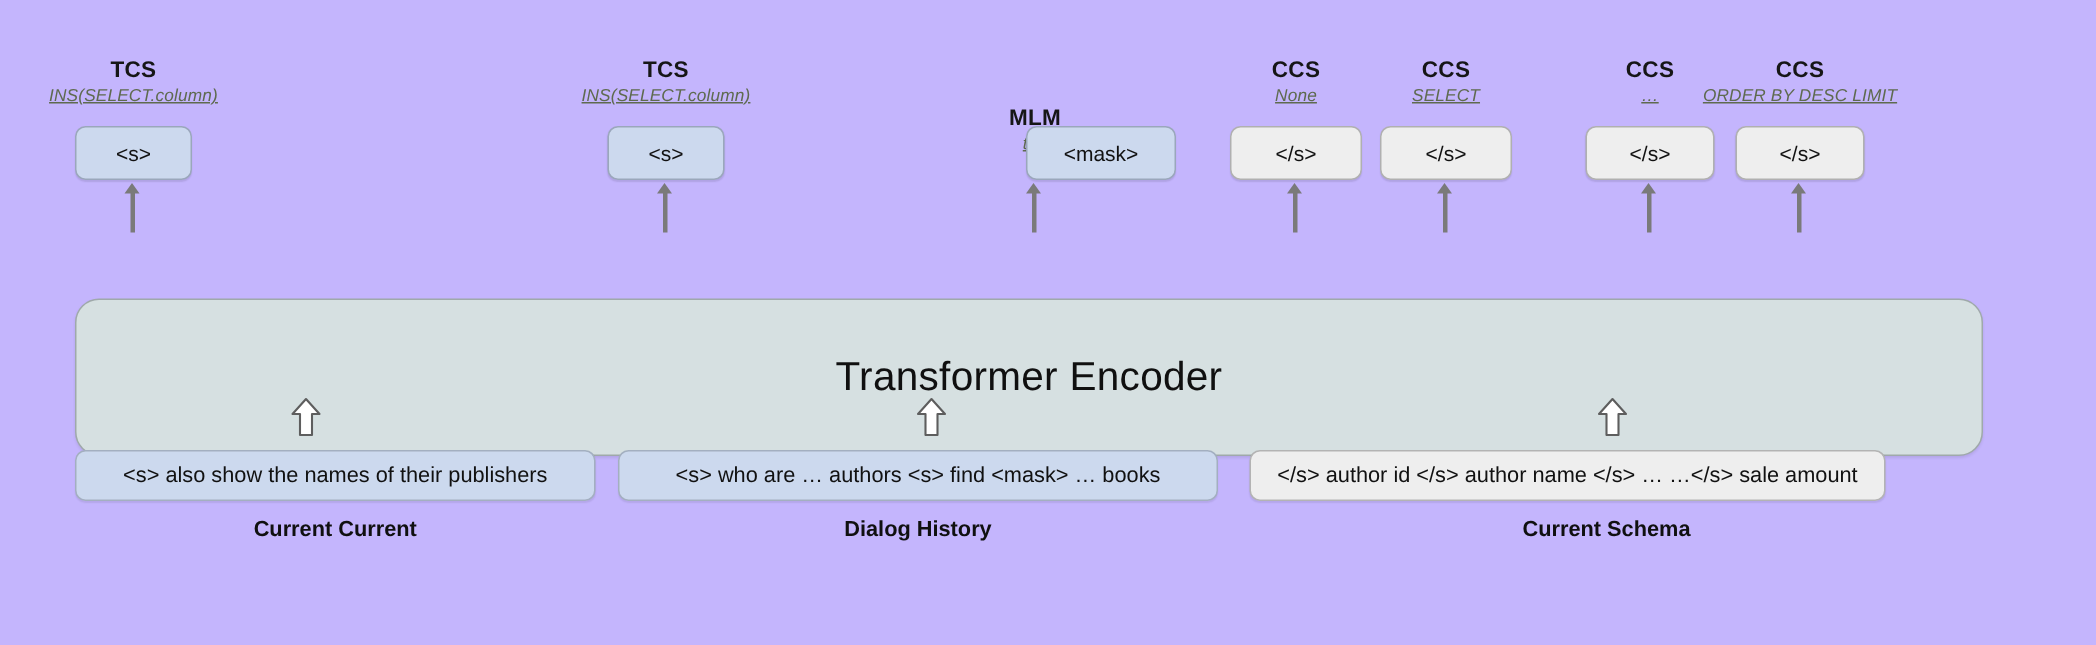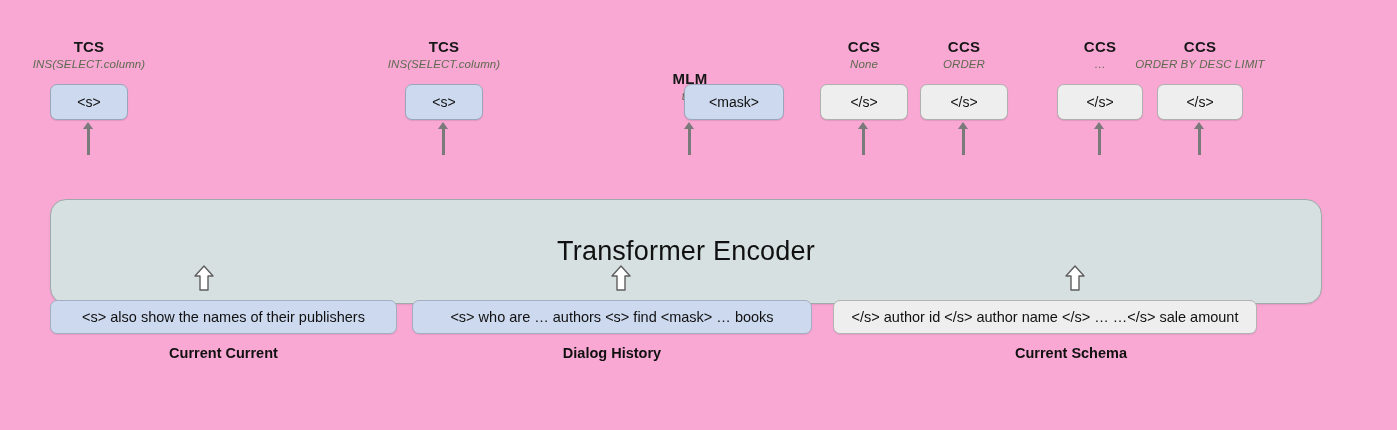--- a/index.html
+++ b/index.html
@@ -8,21 +8,21 @@
     background: #ffffff;
   }
   body {
     font-family: "Liberation Sans", sans-serif;
     color: #1a1a1a;
   }
   #diagram {
     position: relative;
     width: 1397px;
     height: 430px;
-    background: #f9a8d4;
+    background: #c4b5fd;
     overflow: hidden;
   }
 
   
   .task-label {
     position: absolute;
     text-align: center;
     line-height: 1.18;
     white-space: nowrap;
   }
@@ -31,20 +31,21 @@
     font-weight: bold;
     color: #161616;
     letter-spacing: 0.2px;
   }
   .task-sub {
     font-size: 11.5px;
     font-style: italic;
     color: #5e6a4f;
     margin-top: 2px;
     letter-spacing: 0.1px;
+    text-decoration: underline;
   }
 
   
   .token-box {
     position: absolute;
     height: 36px;
     border-radius: 7px;
     border: 1px solid #a9a9a9;
     box-sizing: border-box;
     display: flex;
@@ -167,21 +168,21 @@
     <div class="task-sub">the</div>
   </div>
 
   <div class="task-label" style="left:804px; top:38px; width:120px;">
     <div class="task-title">CCS</div>
     <div class="task-sub">None</div>
   </div>
 
   <div class="task-label" style="left:904px; top:38px; width:120px;">
     <div class="task-title">CCS</div>
-    <div class="task-sub">ORDER</div>
+    <div class="task-sub">SELECT</div>
   </div>
 
   <div class="task-label" style="left:1040px; top:38px; width:120px;">
     <div class="task-title">CCS</div>
     <div class="task-sub">…</div>
   </div>
 
   <div class="task-label" style="left:1090px; top:38px; width:220px;">
     <div class="task-title">CCS</div>
     <div class="task-sub">ORDER BY DESC LIMIT</div>

